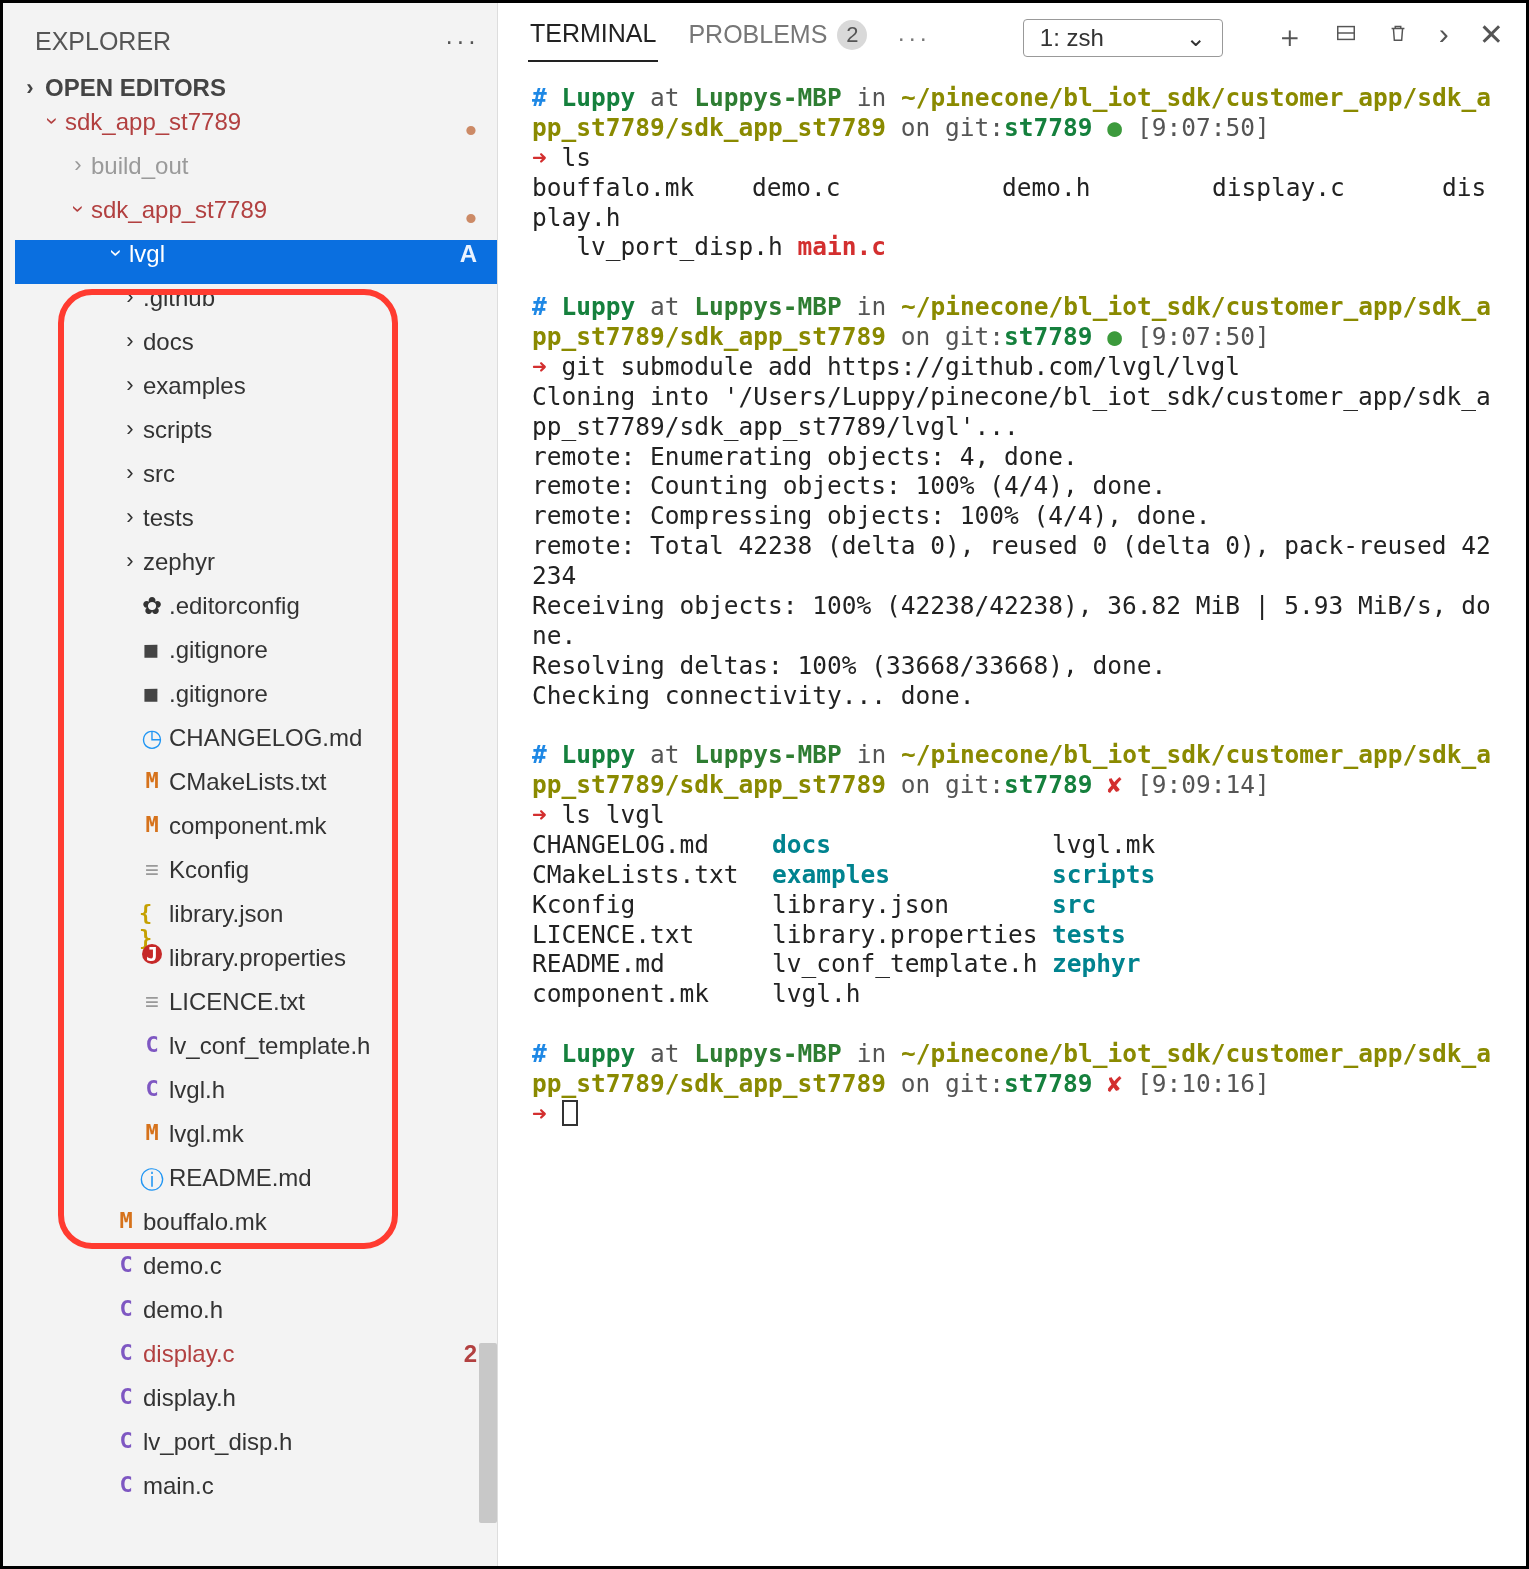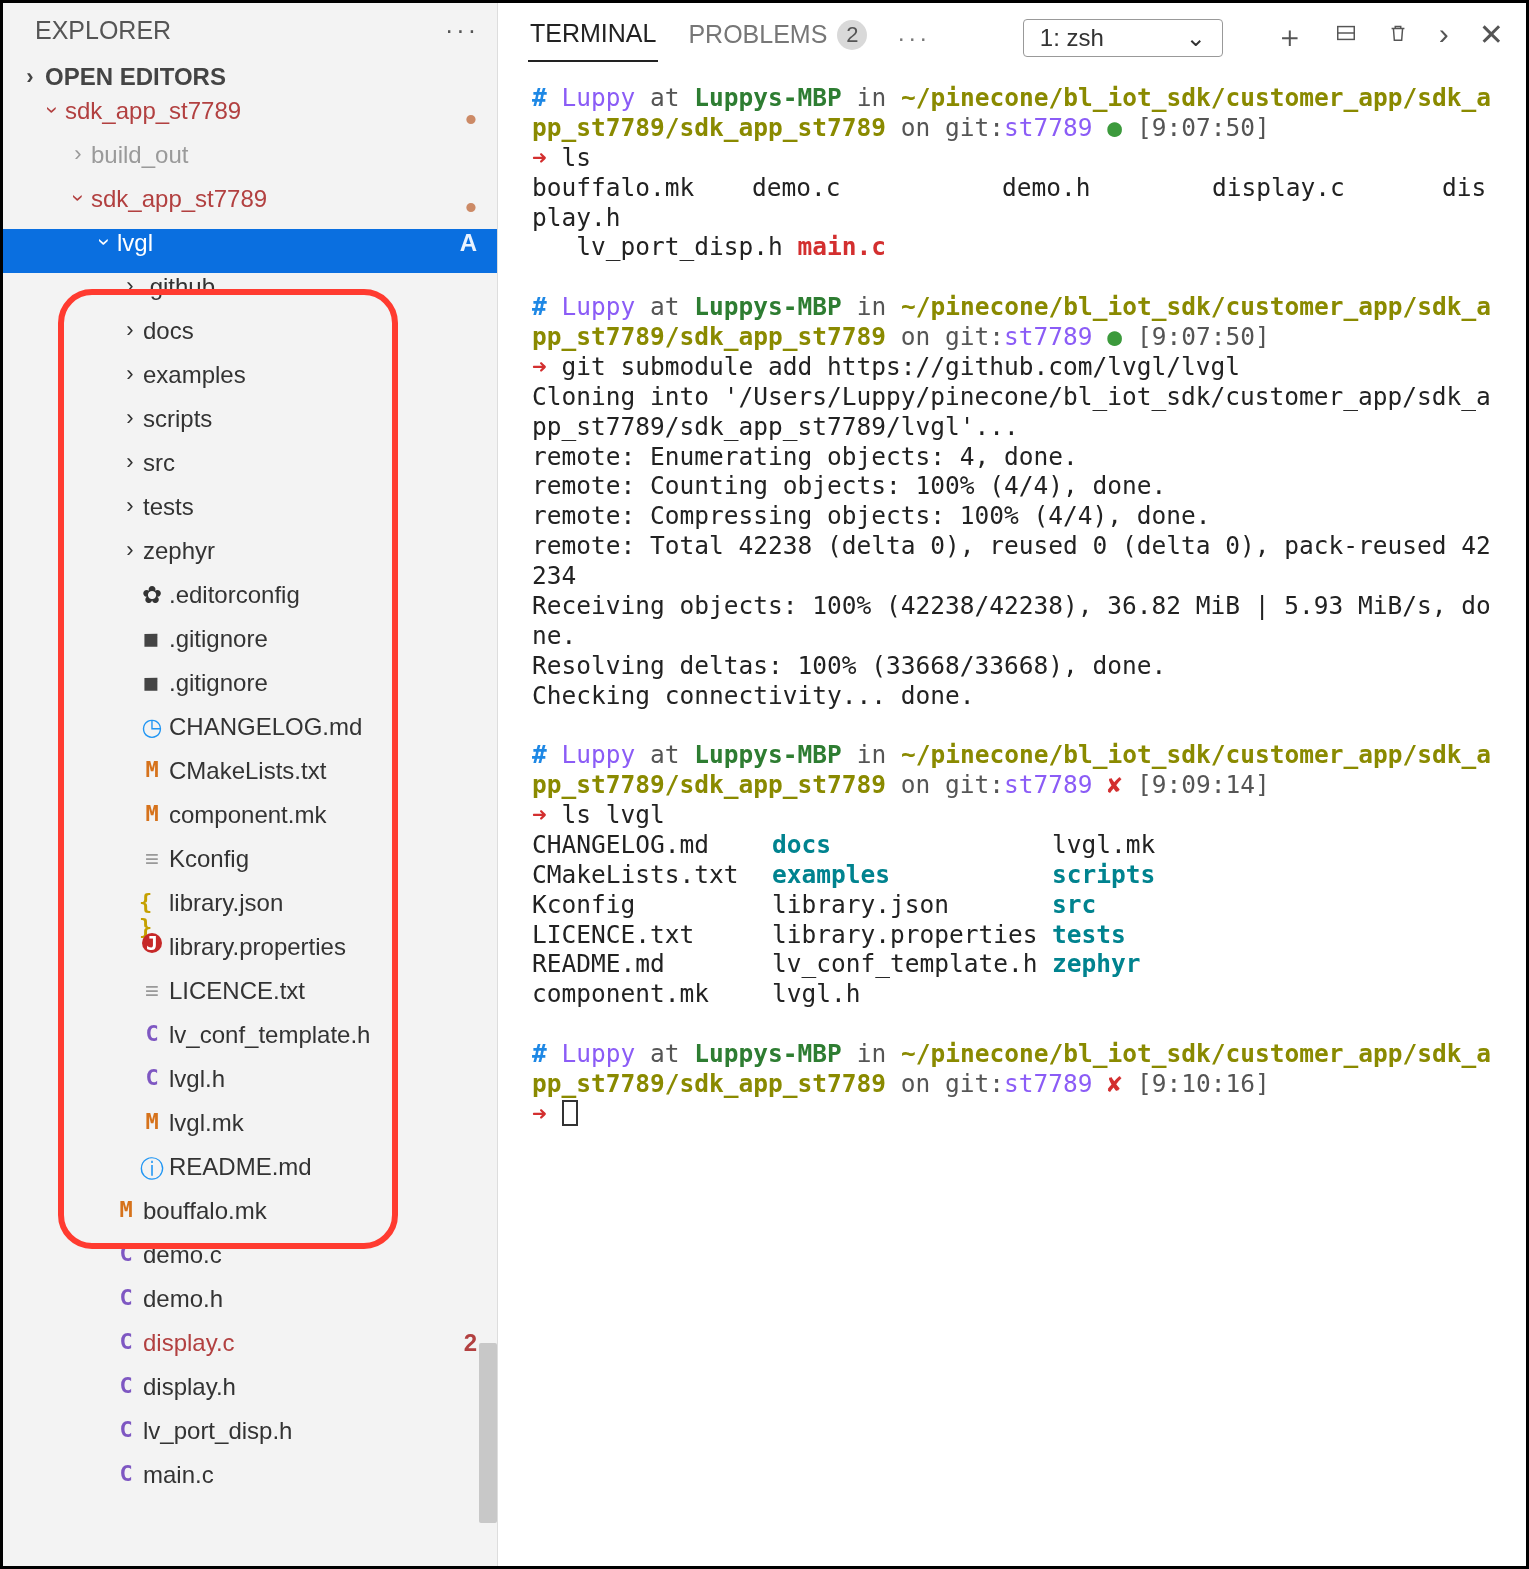--- a/index.html
+++ b/index.html
@@ -11,21 +11,21 @@
   display: flex;
 }
 
 
 .sidebar {
   width: 495px; background: #f3f3f3; border-right: 1px solid #ddd;
   display: flex; flex-direction: column; position: relative;
 }
 .sidebar-header {
   display: flex; align-items: center; justify-content: space-between;
-  padding: 13px 18px 12px 32px; font-size: 25px;
+  padding: 24px 18px 12px 32px; font-size: 25px;
   color: #555;
 }
 .open-editors-row {
   display: flex; align-items: center; gap: 6px;
   padding: 6px 18px 6px 18px; font-weight: bold; color: #444;
 }
 .section-row {
   display: flex; align-items: center; justify-content: space-between;
   padding: 4px 14px 4px 18px; font-weight: bold;
 }
@@ -85,21 +85,21 @@
 .panel-actions { display:flex; gap:30px; margin-left:24px; color:#555; font-size:30px; }
 
 .terminal {
   flex:1; padding:20px 26px 20px 34px;
   font-family: "SF Mono","Menlo","Consolas",monospace;
   font-size:24.5px; line-height:1.22; white-space:pre-wrap; word-break:break-all;
 }
 .t-blue   { color:#1e88e5; font-weight:bold; }
 .t-green  { color:#2e7d32; font-weight:bold; }
 .t-olive  { color:#8a8a00; font-weight:bold; }
-.t-cyanb  { color:#8b5cf6; font-weight:normal; }
+.t-cyanb  { color:#15803d; font-weight:bold; }
 .t-teal   { color:#00838f; font-weight:bold; }
 .t-red    { color:#d32f2f; font-weight:bold; }
 .t-arrow  { color:#d32f2f; font-weight:bold; }
 .t-normal { color:#222; }
 .t-okdot  { color:#3c9a3c; font-weight:bold; }
 .t-xmark  { color:#d32f2f; font-weight:bold; }
 .t-white  { color:#555; }
 .underline-red { text-decoration-color:#d32f2f; text-decoration-thickness:3px; text-underline-offset:4px; }
 .cursor-box { display:inline-block; width:16px; height:26px; border:2px solid #333; vertical-align:-4px; }
 
@@ -129,21 +129,21 @@
       </div>
       <div class="tree-row" style="padding-left: 66px; color: rgb(154, 154, 154);">
         <span class="chevron">›</span>
         <span class="label">build_out</span>
       </div>
       <div class="tree-row modified" style="padding-left: 66px;">
         <span class="chevron" style="transform:rotate(90deg);display:inline-block;">›</span>
         <span class="label">sdk_app_st7789</span>
         <span class="dot-m">•</span>
       </div>
-      <div class="tree-row selected" style="padding-left: 92px;">
+      <div class="tree-row selected" style="padding-left: 92px; margin-left: 12px;">
         <span class="chevron" style="transform:rotate(90deg);display:inline-block;">›</span>
         <span class="label">lvgl</span>
         <span class="status-a">A</span>
       </div>
       <div class="tree-row" style="padding-left: 118px;">
         <span class="chevron">›</span>
         <span class="label">.github</span>
       </div>
       <div class="tree-row" style="padding-left: 118px;">
         <span class="chevron">›</span>

